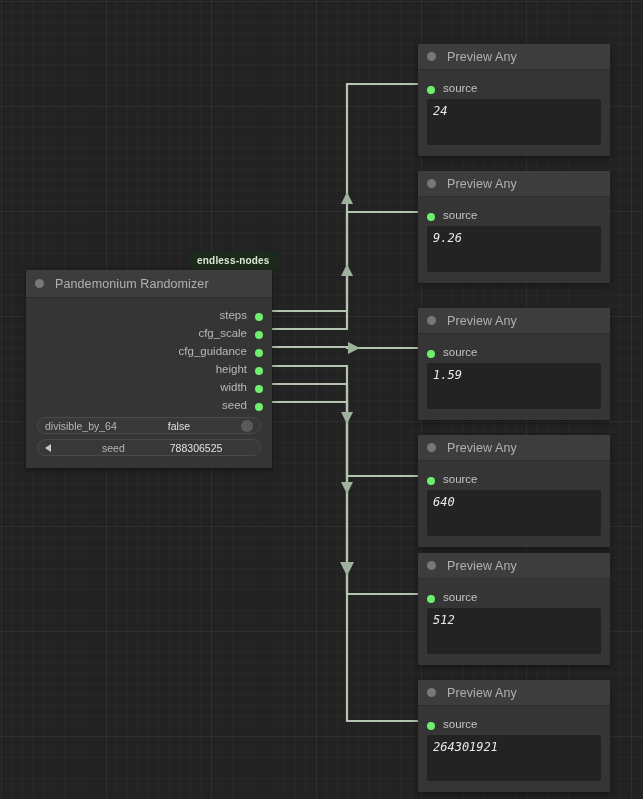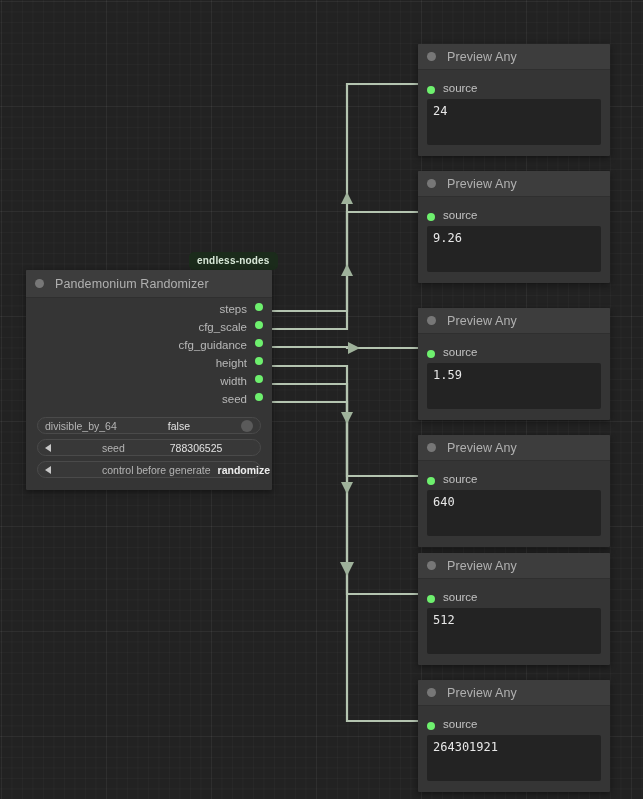--- a/index.html
+++ b/index.html
@@ -89,31 +89,32 @@
     margin: 5px 9px 11px 9px;
     height: 46px;
     background: #232323;
     border-radius: 2px;
     color: #e8e8e8;
     font-family: "DejaVu Sans Mono", "Liberation Mono", monospace;
     font-size: 12px;
     padding: 5px 6px 0 6px;
     overflow: hidden;
     white-space: pre;
+    font-style: italic;
   }
 
   
   #randomizer-node { width: 246px; }
   #randomizer-node .node-header { height: 28px; }
   .out-rows { padding-top: 5px; }
   .out-row {
     position: relative;
     height: 18px;
     display: flex;
-    align-items: flex-start;
+    align-items: flex-end;
     justify-content: flex-end;
     padding-right: 9px;
   }
   .out-label {
     color: #b8b8b8;
     font-size: 11.5px;
     margin-right: 8px;
     white-space: nowrap;
   }
   .out-dot {
@@ -263,28 +264,20 @@
         <span class="toggle-knob"></span>
       </div>
 
       <div class="widget">
         <span class="arrow-l"></span>
         <span class="w-name">seed</span>
         <span class="w-value">788306525</span>
         <span class="arrow-r"></span>
       </div>
 
-      <div class="widget">
-        <span class="arrow-l"></span>
-        <span class="w-center">
-          <span class="w-name">control before generate</span>
-          <span class="w-value bold">randomize</span>
-        </span>
-        <span class="arrow-r dim"></span>
-      </div>
 
     </div>
   </div>
 
   <div class="node preview-node" style="left:418px; top:44px;">
     <div class="node-header">
       <span class="collapse-dot"></span>
       <span class="node-title">Preview Any</span>
     </div>
     <div class="slot-row">

